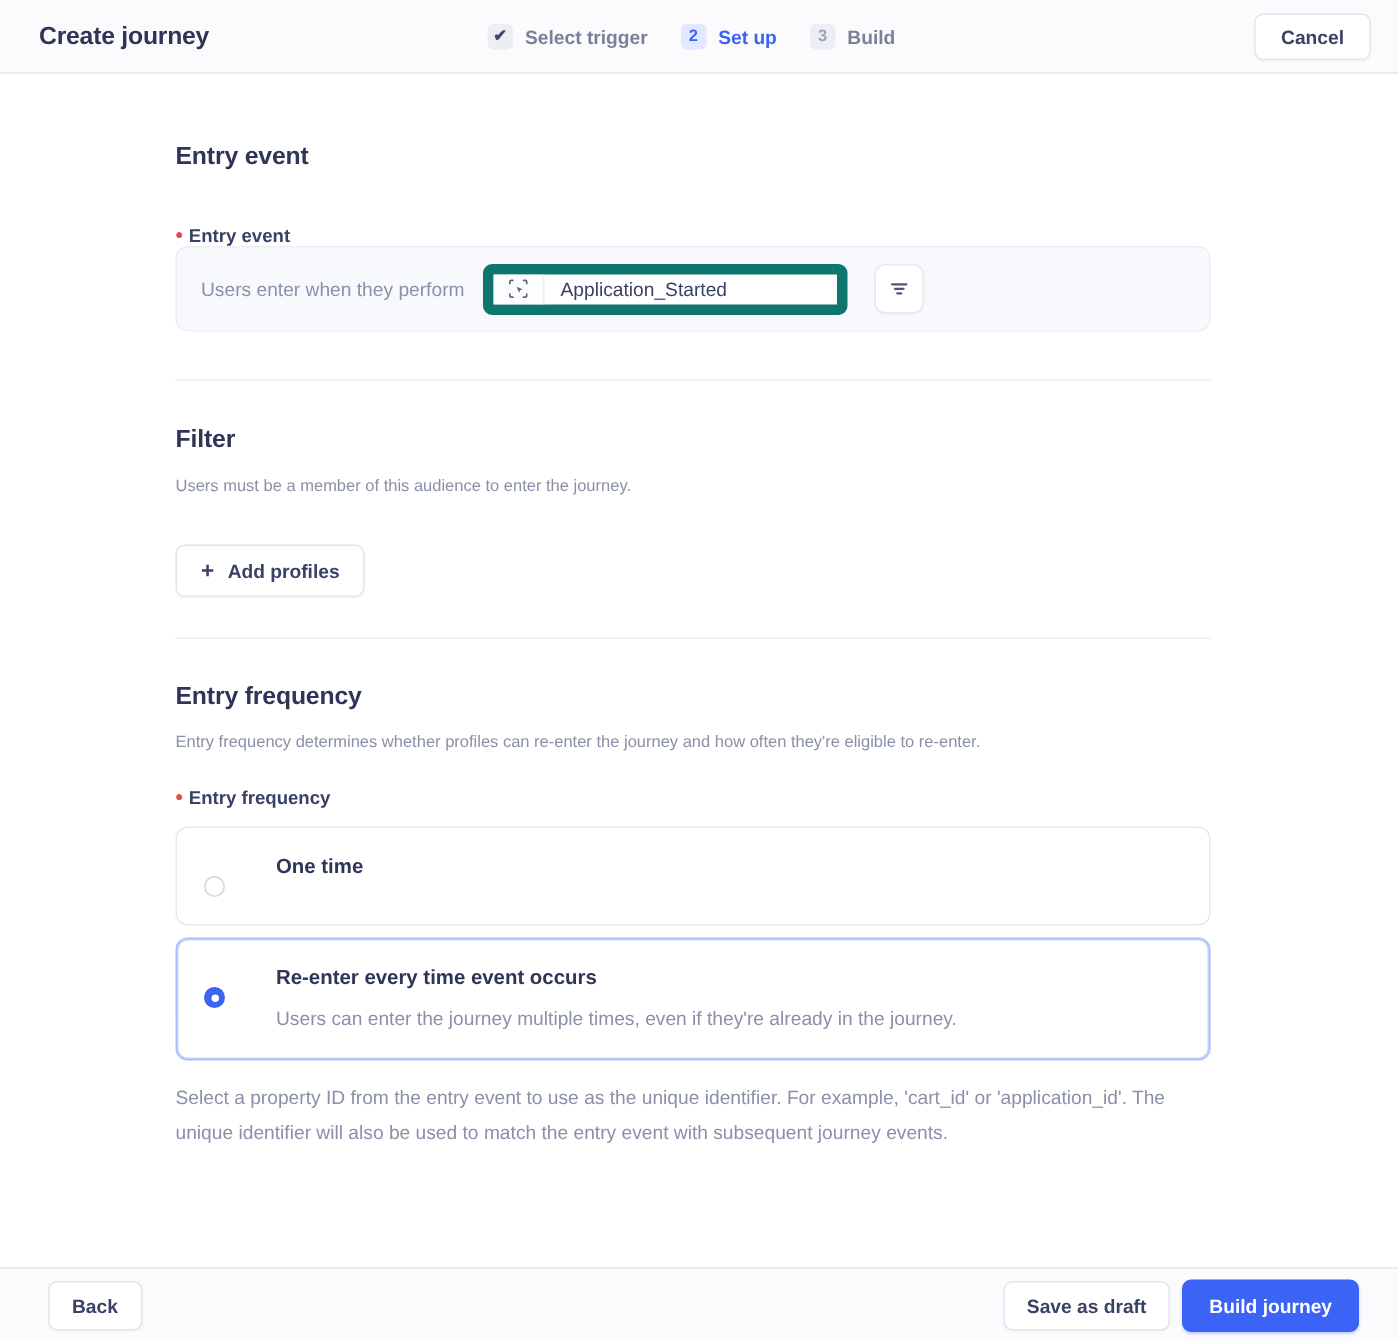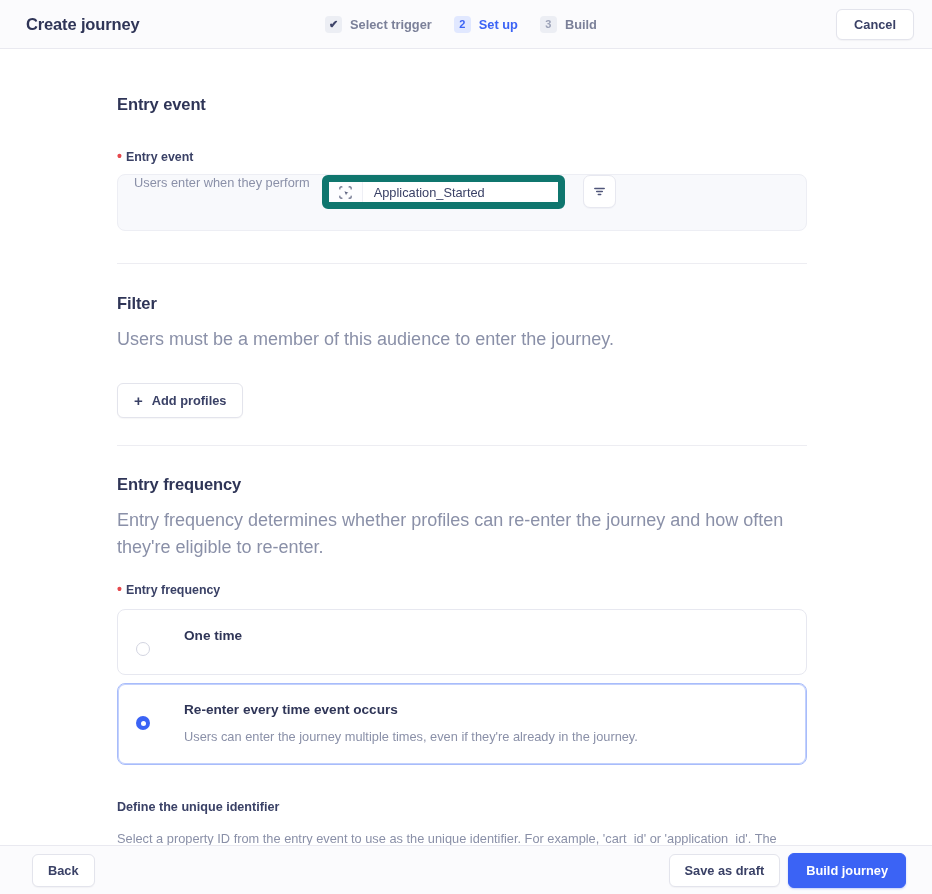--- a/index.html
+++ b/index.html
@@ -117,21 +117,21 @@
   }
 
   .section-title {
     font-size: 16.5px;
     font-weight: 700;
     color: #2f3557;
     letter-spacing: -0.1px;
   }
 
   .section-sub {
-    font-size: 18px;
+    font-size: 11px;
     color: #8a90a8;
     margin-top: 13px;
     line-height: 1.5;
   }
 
   .field-label {
     font-size: 12.4px;
     font-weight: 700;
     color: #3a4166;
     display: flex;
@@ -146,27 +146,26 @@
   }
 
   .divider {
     height: 1px;
     background: #ededf2;
     margin: 0;
   }
 
   
   .entry-box {
-    margin-top: 10px;
     background: #f8f9fc;
     border: 1px solid #edeef4;
     border-radius: 8px;
     height: 57px;
     display: flex;
-    align-items: flex-start;
+    align-items: center;
     padding: 0 16px;
     gap: 0;
   }
 
   .entry-prefix {
     font-size: 12.8px;
     color: #8a90a8;
     margin-right: 12px;
     white-space: nowrap;
   }
@@ -443,21 +442,20 @@
 
         <div class="radio-card selected">
           <span class="radio-dot"></span>
           <span class="radio-texts">
             <span class="radio-title">Re-enter every time event occurs</span>
             <span class="radio-desc">Users can enter the journey multiple times, even if they're already in the journey.</span>
           </span>
         </div>
       </div>
 
-      <div class="sub-head" style="margin-top:35px">Define the unique identifier</div>
       <div class="para">Select a property ID from the entry event to use as the unique identifier. For example, 'cart_id' or 'application_id'. The unique identifier will also be used to match the entry event with subsequent journey events.</div>
 
     </div>
   </div>
 
   <div class="footer">
     <button class="btn-plain">Back</button>
     <span class="spacer"></span>
     <button class="btn-plain">Save as draft</button>
     <button class="btn-primary">Build journey</button>

